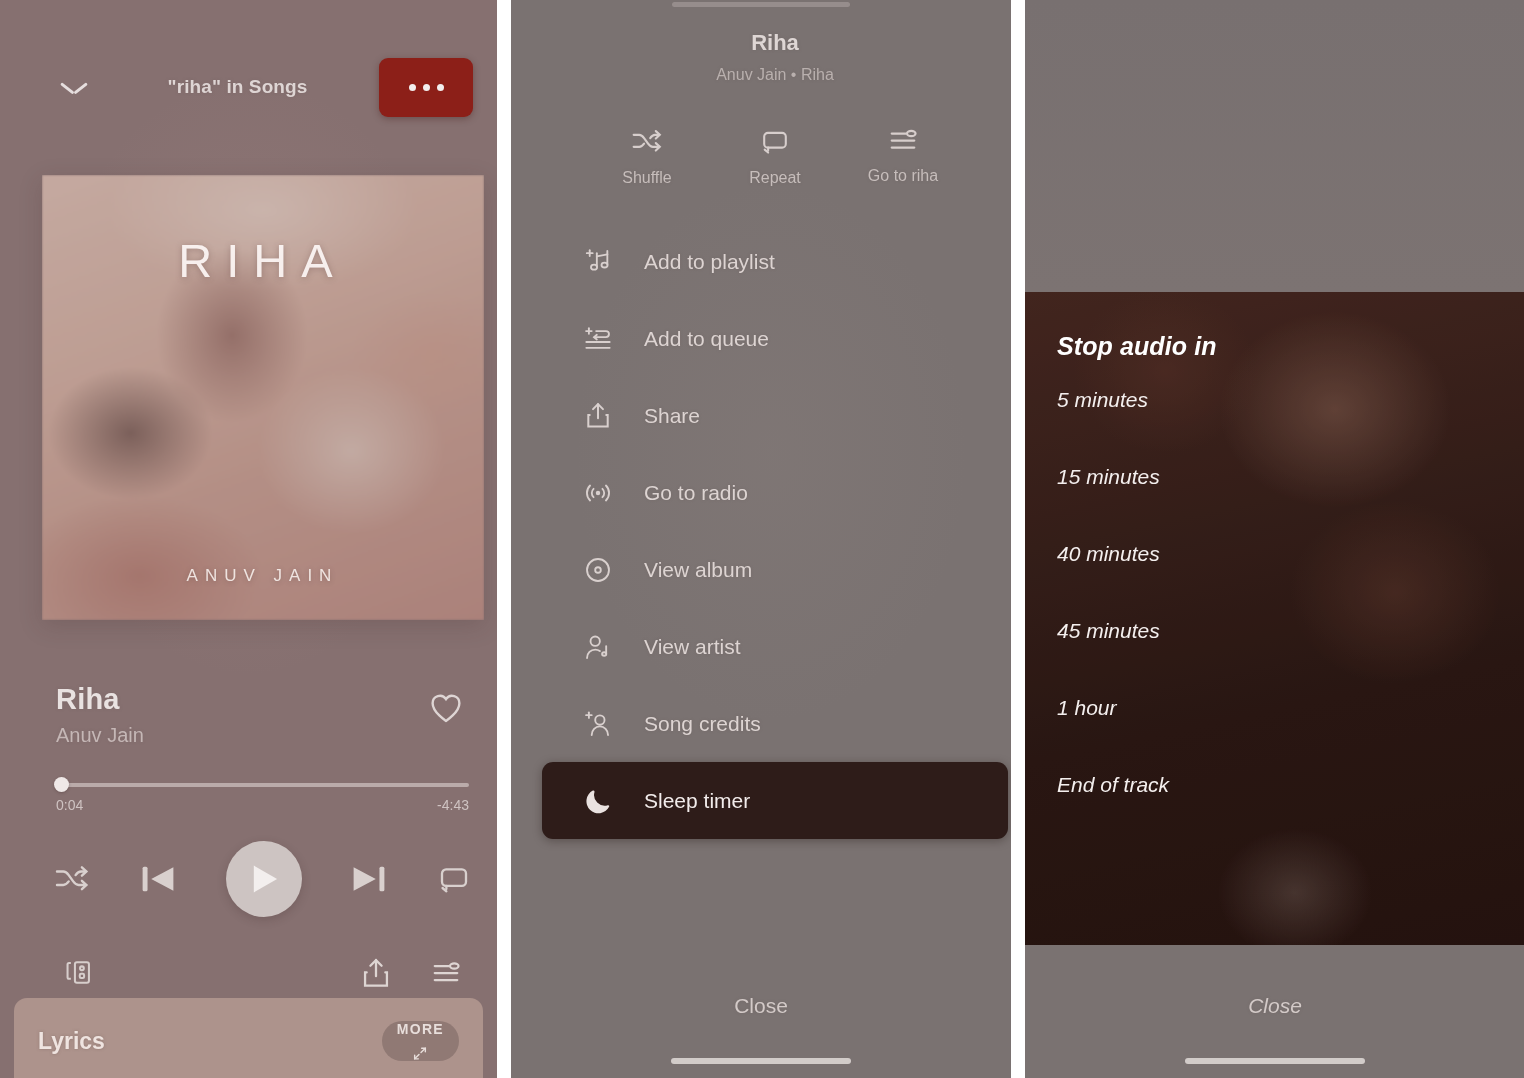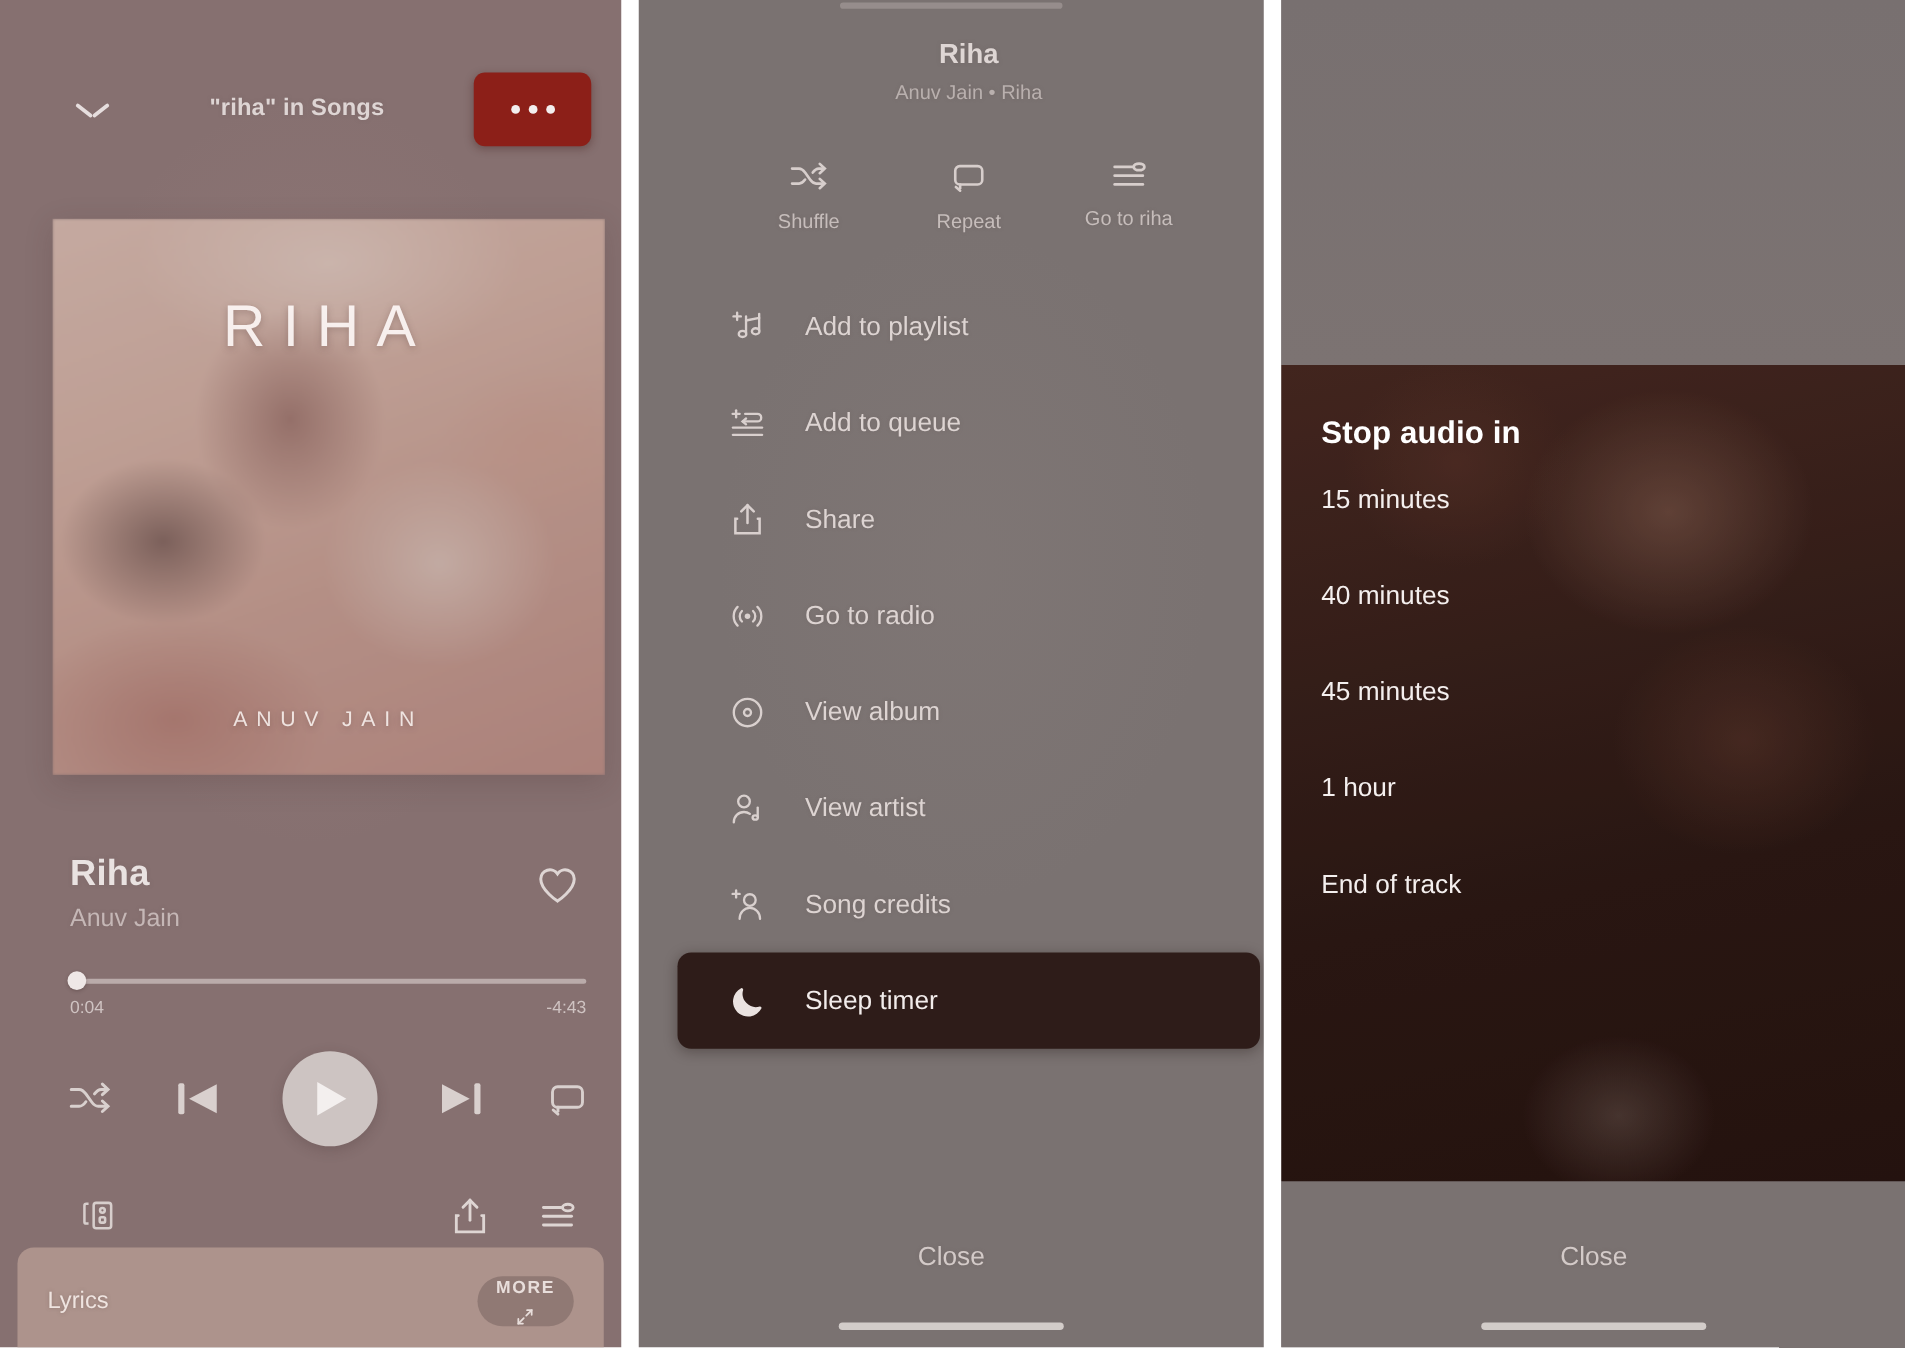--- a/index.html
+++ b/index.html
@@ -183,21 +183,21 @@
   
   .lyrics-card {
     position: absolute; z-index: 3;
     left: 14px; right: 14px; bottom: -6px; height: 86px;
     background: #ad938c;
     border-radius: 13px 13px 0 0;
     display: flex; align-items: center;
     padding: 0 24px;
   }
   .lyrics-label {
-    font-size: 19px; color: #efe4e0; font-weight: 400;
+    font-size: 23px; color: #efe4e0; font-weight: 700;
     text-shadow: 0 0 3px rgba(120,95,90,.5);
   }
   .more-pill {
     margin-left: auto;
     height: 40px; padding: 0 15px;
     background: rgba(120,100,96,.55);
     border-radius: 20px;
     display: flex; align-items: center; gap: 9px; flex-direction: column;
   }
   .more-pill span {
@@ -267,21 +267,21 @@
     text-shadow: 0 0 3px rgba(110,100,98,.45);
   }
   .home-ind {
     position: absolute; z-index: 4; bottom: 14px; left: 50%;
     transform: translateX(-50%);
     width: 180px; height: 6px; border-radius: 3px;
     background: rgba(232,226,224,.80);
   }
 
   
-  .p3 { width: 500px; background: #7a7271; }
+  .p3 { width: 500px; background: #7a7271; font-style: italic; }
   .p3-blur-top {
     position: absolute; inset: 0 0 auto 0; height: 292px;
     background: linear-gradient(180deg, #787070 0%, #7c7372 100%);
   }
   .p3-sheet {
     position: absolute; z-index: 3;
     top: 292px; left: 0; right: 0; height: 653px;
     overflow: hidden;
     background:
       radial-gradient(ellipse 34% 22% at 62% 18%, rgba(150,108,92,.55), transparent 68%),
@@ -578,20 +578,21 @@
   </div>
 
   <div class="gap"></div>
 
   <div class="panel p3">
     <div class="p3-blur-top"></div>
 
     <div class="p3-sheet">
       <div class="p3-sheet-inner">
         <div class="p3-title">Stop audio in</div>
+        <div class="topt">5 minutes</div>
         <div class="topt">15 minutes</div>
         <div class="topt">40 minutes</div>
         <div class="topt">45 minutes</div>
         <div class="topt">1 hour</div>
         <div class="topt">End of track</div>
       </div>
     </div>
 
     <div class="p3-bottom-bg"></div>
     <div class="p3-close">Close</div>

